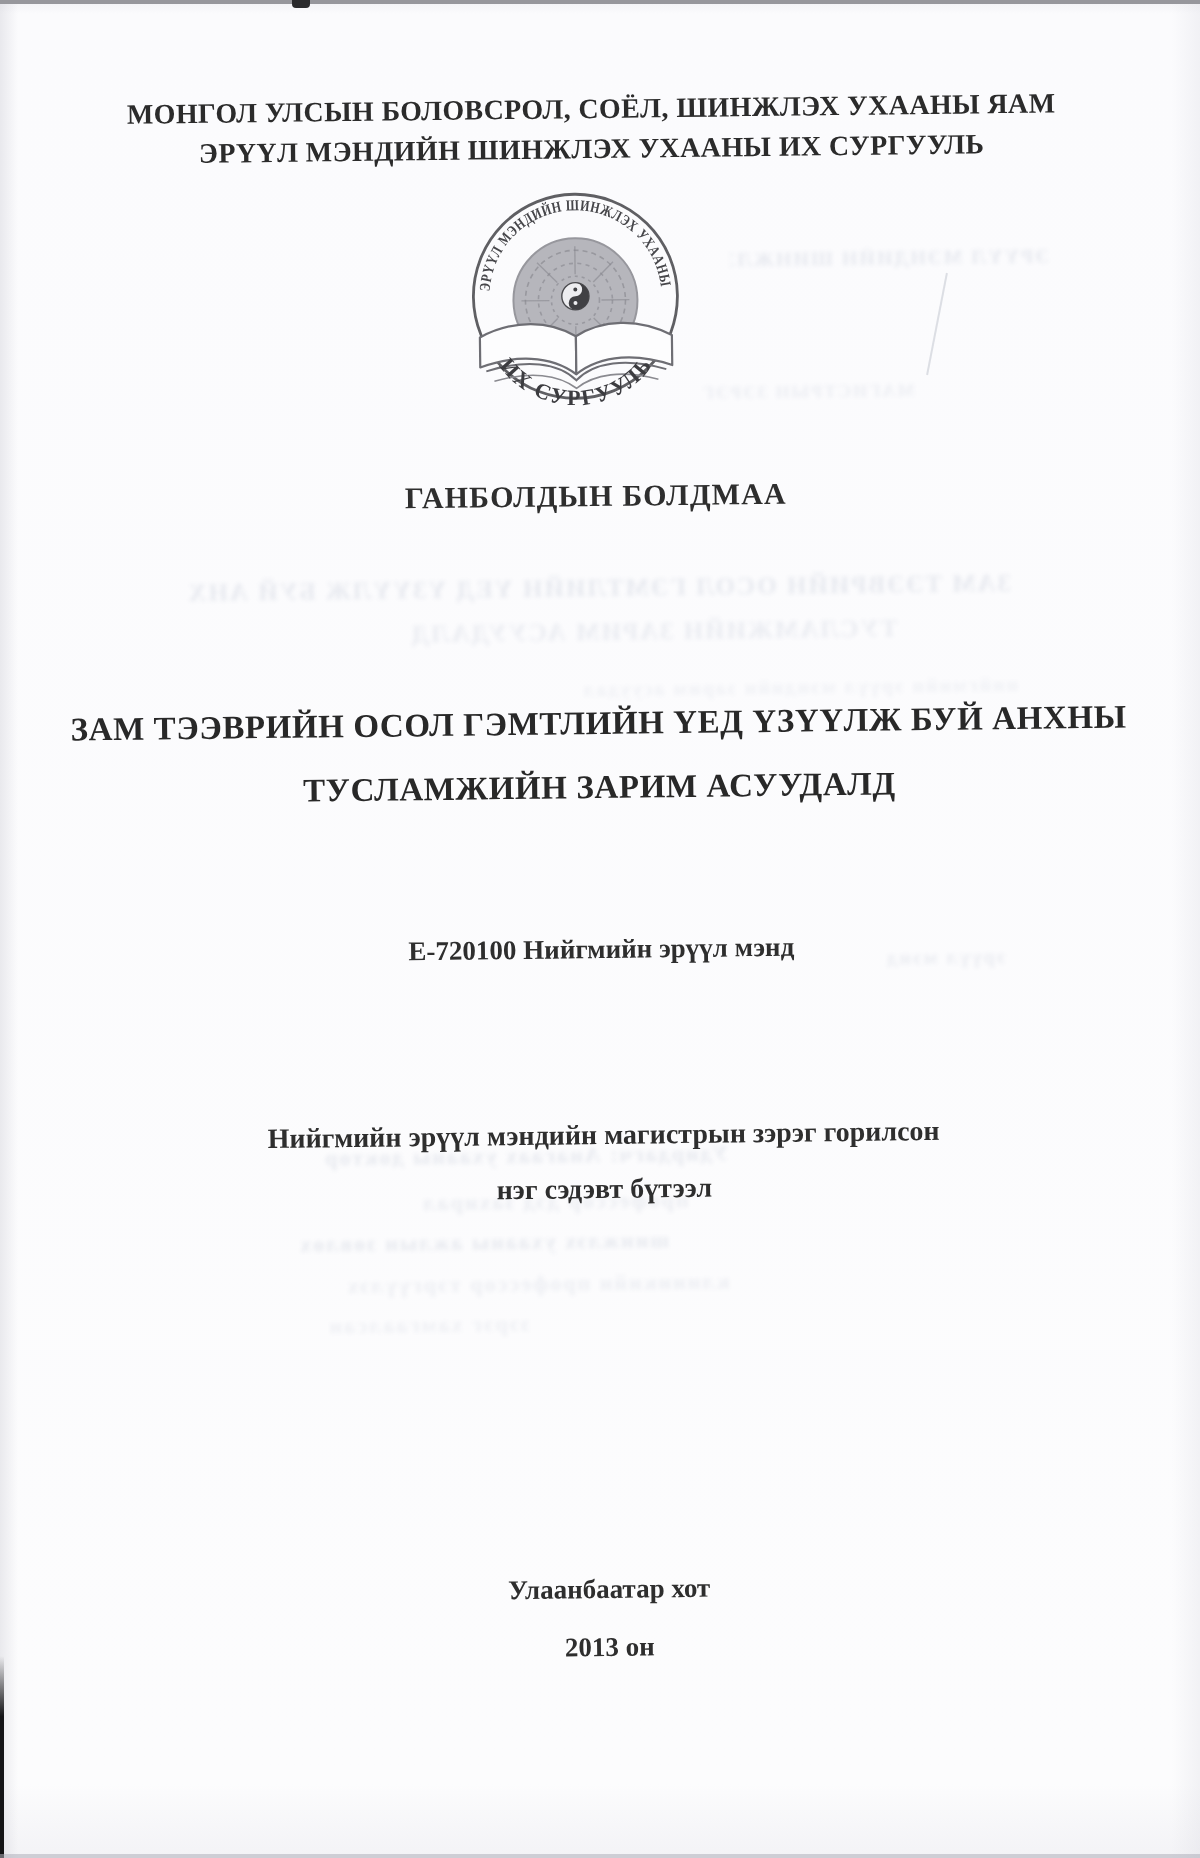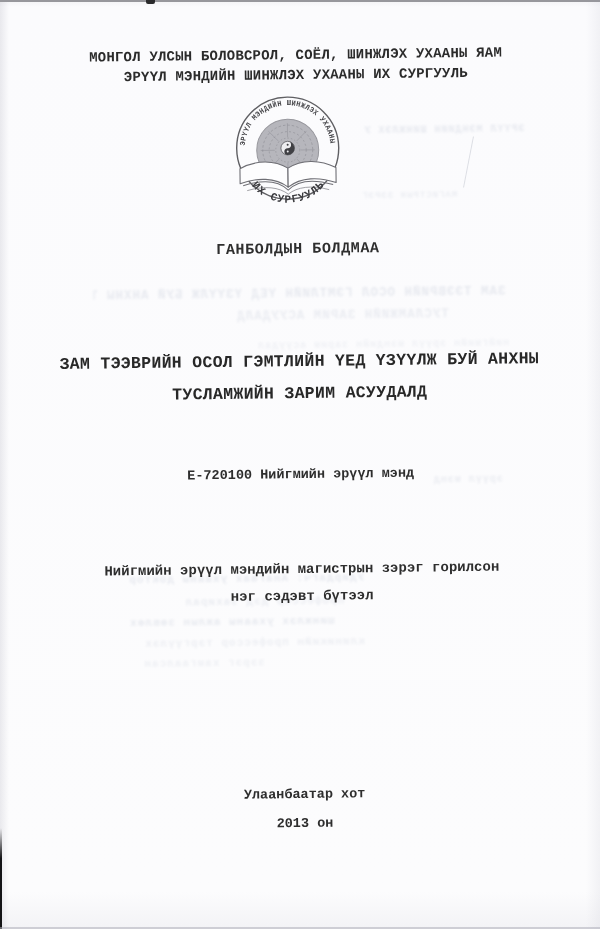--- a/index.html
+++ b/index.html
@@ -2,21 +2,21 @@
 <html><head>
 <meta charset="utf-8">
 <style>
   html,body{margin:0;padding:0;background:#e9e9ec;}
   .page{
     position:relative;width:600px;height:929px;overflow:hidden;
     background:
       linear-gradient(90deg, rgba(190,190,200,.30) 0px, rgba(250,250,252,0) 9px),
       linear-gradient(270deg, rgba(205,205,215,.22) 0px, rgba(250,250,252,0) 14px),
       linear-gradient(180deg, #f2f2f5 0px, #fbfbfd 7px, #fcfcfd 96%, #f3f3f6 100%);
-    font-family:Liberation Mono, monospace;
+    font-family:Liberation Serif, serif;
     color:#2e2e2e;
   }
   .content{position:absolute;inset:0;transform:rotate(-0.7deg);transform-origin:50% 45%;}
   .abs{position:absolute;}
   .cline{left:0;right:0;text-align:center;font-weight:700;white-space:nowrap;}
   .header{font-size:14px;line-height:19px;letter-spacing:.2px;color:#2b2b2b;}
   .author{font-size:15px;letter-spacing:.6px;}
   .title{font-size:16.5px;letter-spacing:.3px;color:#282828;}
   .program{font-size:13.5px;}
   .degree{font-size:14px;}

